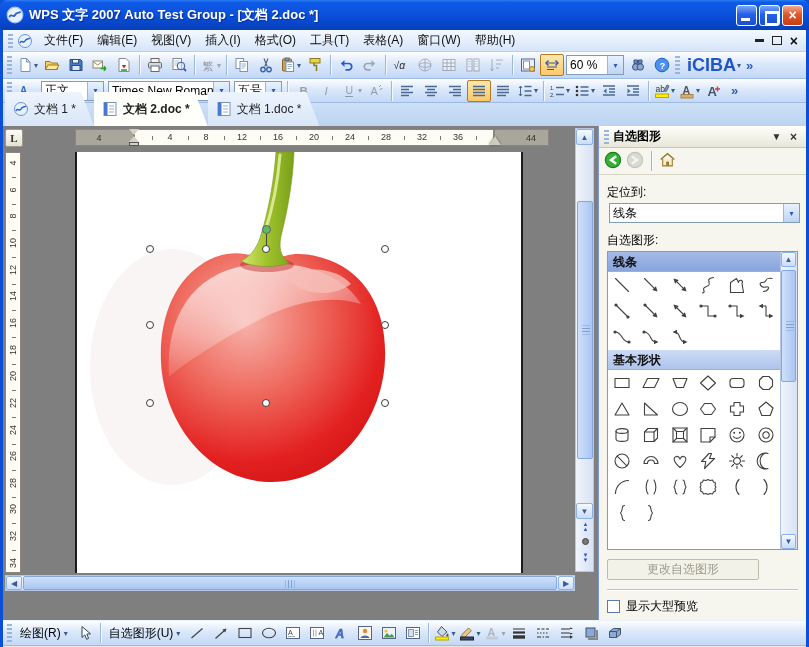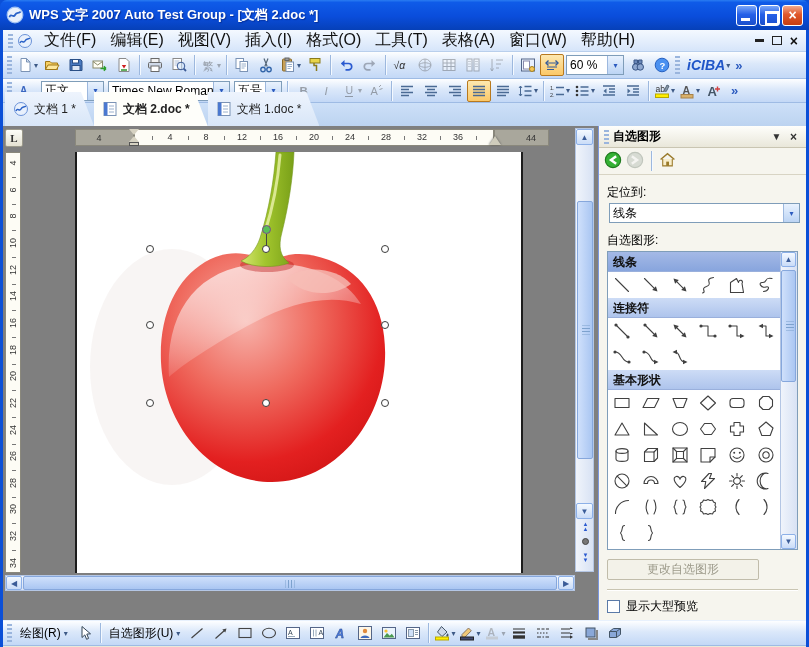--- a/index.html
+++ b/index.html
@@ -15,21 +15,21 @@
   .winbtn{width:21px;height:21px;margin-left:2px;border-radius:3px;border:1px solid #fff;
     display:flex;align-items:center;justify-content:center;position:relative;}
   .winbtn.min,.winbtn.max{background:linear-gradient(180deg,#7aa7f8,#2560e8 45%,#1b50cc);}
   .winbtn.close{background:linear-gradient(180deg,#f2a98c,#e0572b 45%,#c63d12);color:#fff;font-size:14px;font-weight:bold;}
   .winbtn.min::after{content:"";position:absolute;left:4px;bottom:4px;width:9px;height:3px;background:#fff;}
   .winbtn.max::after{content:"";position:absolute;left:5px;top:5px;width:10px;height:9px;border:2px solid #fff;border-top-width:3px;}
 
   
   .menubar{height:22px;background:linear-gradient(180deg,#f4f9ff,#d6e5fa);display:flex;align-items:center;
     padding:0 4px;margin:0 3px;border-bottom:1px solid #b9cfec;flex:0 0 auto;}
-  .menu-item{font-size:16px;padding:2px 7px;color:#111;}
+  .menu-item{font-size:12px;padding:2px 7px;color:#111;}
   .mgrip{width:5px;height:14px;margin:0 4px 0 1px;background:repeating-linear-gradient(180deg,#9ab5dd 0 2px,rgba(0,0,0,0) 2px 4px);}
   .menubar .icon16{width:16px;height:16px;margin-right:4px;}
   .menu-right{margin-left:auto;display:flex;align-items:center;gap:8px;padding-right:4px;}
   .mmin{width:9px;height:3px;background:#222;}
   .mmax{width:10px;height:9px;border:1.5px solid #222;}
   .mclose{font-size:14px;font-weight:bold;color:#111;line-height:10px;}
 
   
   .toolbar{background:linear-gradient(180deg,#fdfeff,#dcC 45%,#c3d8f6);background:linear-gradient(180deg,#fdfeff,#dbe8fa 45%,#c3d8f6);
     display:flex;align-items:center;padding:0 3px;margin:0 3px;border-bottom:1px solid #9ebbe4;flex:0 0 auto;}
@@ -43,21 +43,21 @@
   .tbtn.disabled{opacity:.45;filter:grayscale(.9);}
   .dd{font-size:8px;color:#3d5a86;margin-left:1px;}
   .tsep{width:1px;height:20px;background:#9db8de;margin:0 3px;box-shadow:1px 0 0 #f4f9ff;}
   .tgrip{width:5px;height:18px;margin:0 3px 0 1px;background:repeating-linear-gradient(180deg,#9ab5dd 0 2px,rgba(0,0,0,0) 2px 4px);}
   .combo{height:20px;background:#fff;border:1px solid #7f9db9;display:flex;align-items:center;margin:0 2px;}
   .combo-text{flex:1;font-size:12px;padding:0 3px;white-space:nowrap;overflow:hidden;}
   .combo-btn{width:16px;height:100%;background:linear-gradient(180deg,#e9f2fe,#bcd4f4);border-left:1px solid #9db8de;
     display:flex;align-items:center;justify-content:center;font-size:8px;color:#2c5bbf;}
   .toverflow{margin-left:2px;color:#2c5bbf;font-size:13px;font-weight:bold;padding:0 3px;}
   .iciba{display:flex;align-items:center;margin-left:4px;}
-  .iciba-txt{font-size:14px;font-weight:bold;font-style:italic;color:#1f55c8;letter-spacing:0;}
+  .iciba-txt{font-size:18px;font-weight:bold;color:#1f55c8;letter-spacing:0;}
   .tlabel{height:22px;border:1px solid rgba(0,0,0,0);background:none;display:flex;align-items:center;font-size:12px;padding:0 4px;gap:2px;}
 
   
   .tabbar{height:23px;background:linear-gradient(180deg,#cde0f8,#bcd3f0);display:flex;align-items:flex-end;
     padding:0 2px;margin:0 3px;flex:0 0 auto;}
   .dtab{height:34px;display:flex;align-items:center;font-size:12px;padding:0 18px 0 8px;gap:5px;
     clip-path:polygon(0 0,calc(100% - 13px) 0,100% 100%,0 100%);background:linear-gradient(180deg,#eef4fd,#d8e6f8);color:#222;}
   .dtab.active{background:#fefefa;font-weight:bold;}
   .dtab .icon16{width:16px;height:16px;}
 
@@ -759,21 +759,20 @@
                   <svg viewBox="0 0 20 20" width="20" height="20">
                     <path d="M3.5 17.5V7.5L9.5 3.5L11.5 7.5C12 3.5 17 5.5 15 8.5L16.5 17.5Z" fill="none" stroke="#404040" stroke-width="1.1" stroke-linecap="round" stroke-linejoin="round"></path>
                   </svg>
                 </button>
                 <button class="shape-cell">
                   <svg viewBox="0 0 20 20" width="20" height="20">
                     <path d="M16 3.5C7.5 1.5 12 8 6.5 7.5C2 7 4.5 13.5 10 12C14.5 10.8 12.5 16.5 7.5 16.5" fill="none" stroke="#404040" stroke-width="1.1" stroke-linecap="round" stroke-linejoin="round"></path>
                   </svg>
                 </button>
               </div>
-              <div class="shape-header">连接符</div>
               <div class="shape-grid">
                 <button class="shape-cell">
                   <svg viewBox="0 0 20 20" width="20" height="20">
                     <path d="M4 4L16 16" fill="none" stroke="#404040" stroke-width="1.1" stroke-linecap="round" stroke-linejoin="round"></path>
                     <path d="M4 4m-1.6 0a1.6 1.6 0 1 0 3.2 0a1.6 1.6 0 1 0-3.2 0" fill="#404040" stroke="none"></path>
                     <path d="M16 16m-1.6 0a1.6 1.6 0 1 0 3.2 0a1.6 1.6 0 1 0-3.2 0" fill="#404040" stroke="none"></path>
                   </svg>
                 </button>
                 <button class="shape-cell">
                   <svg viewBox="0 0 20 20" width="20" height="20">

